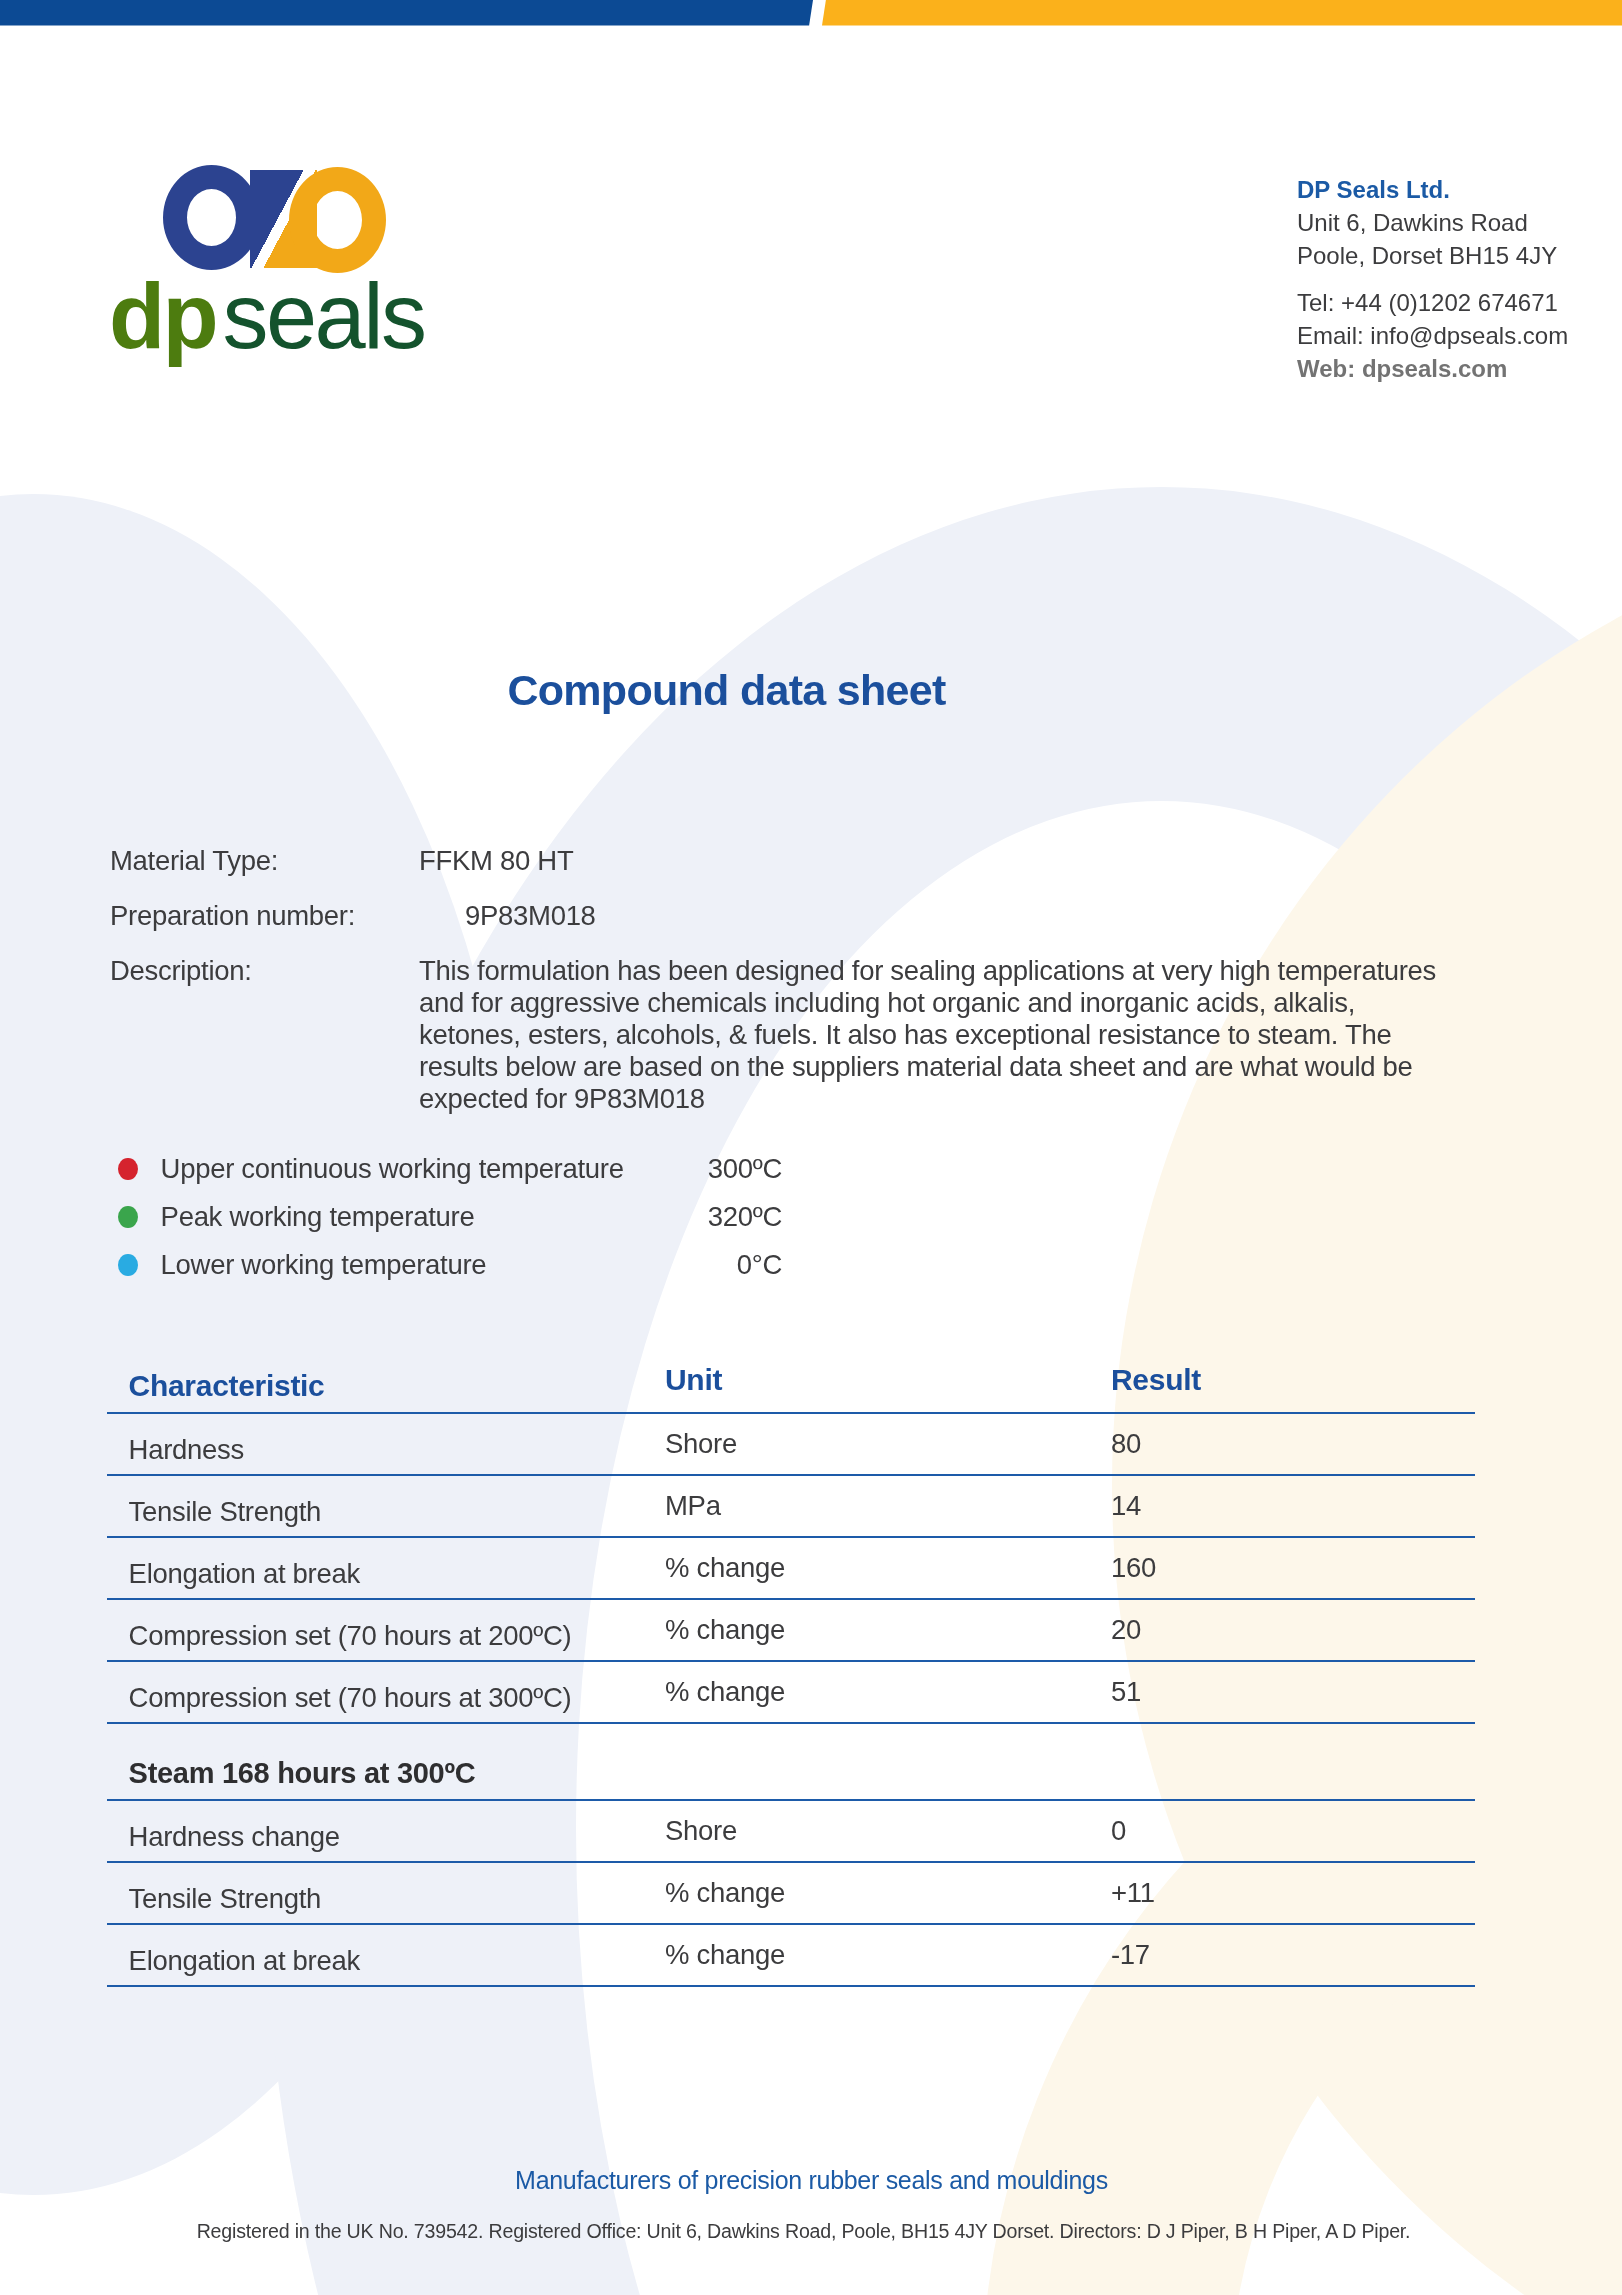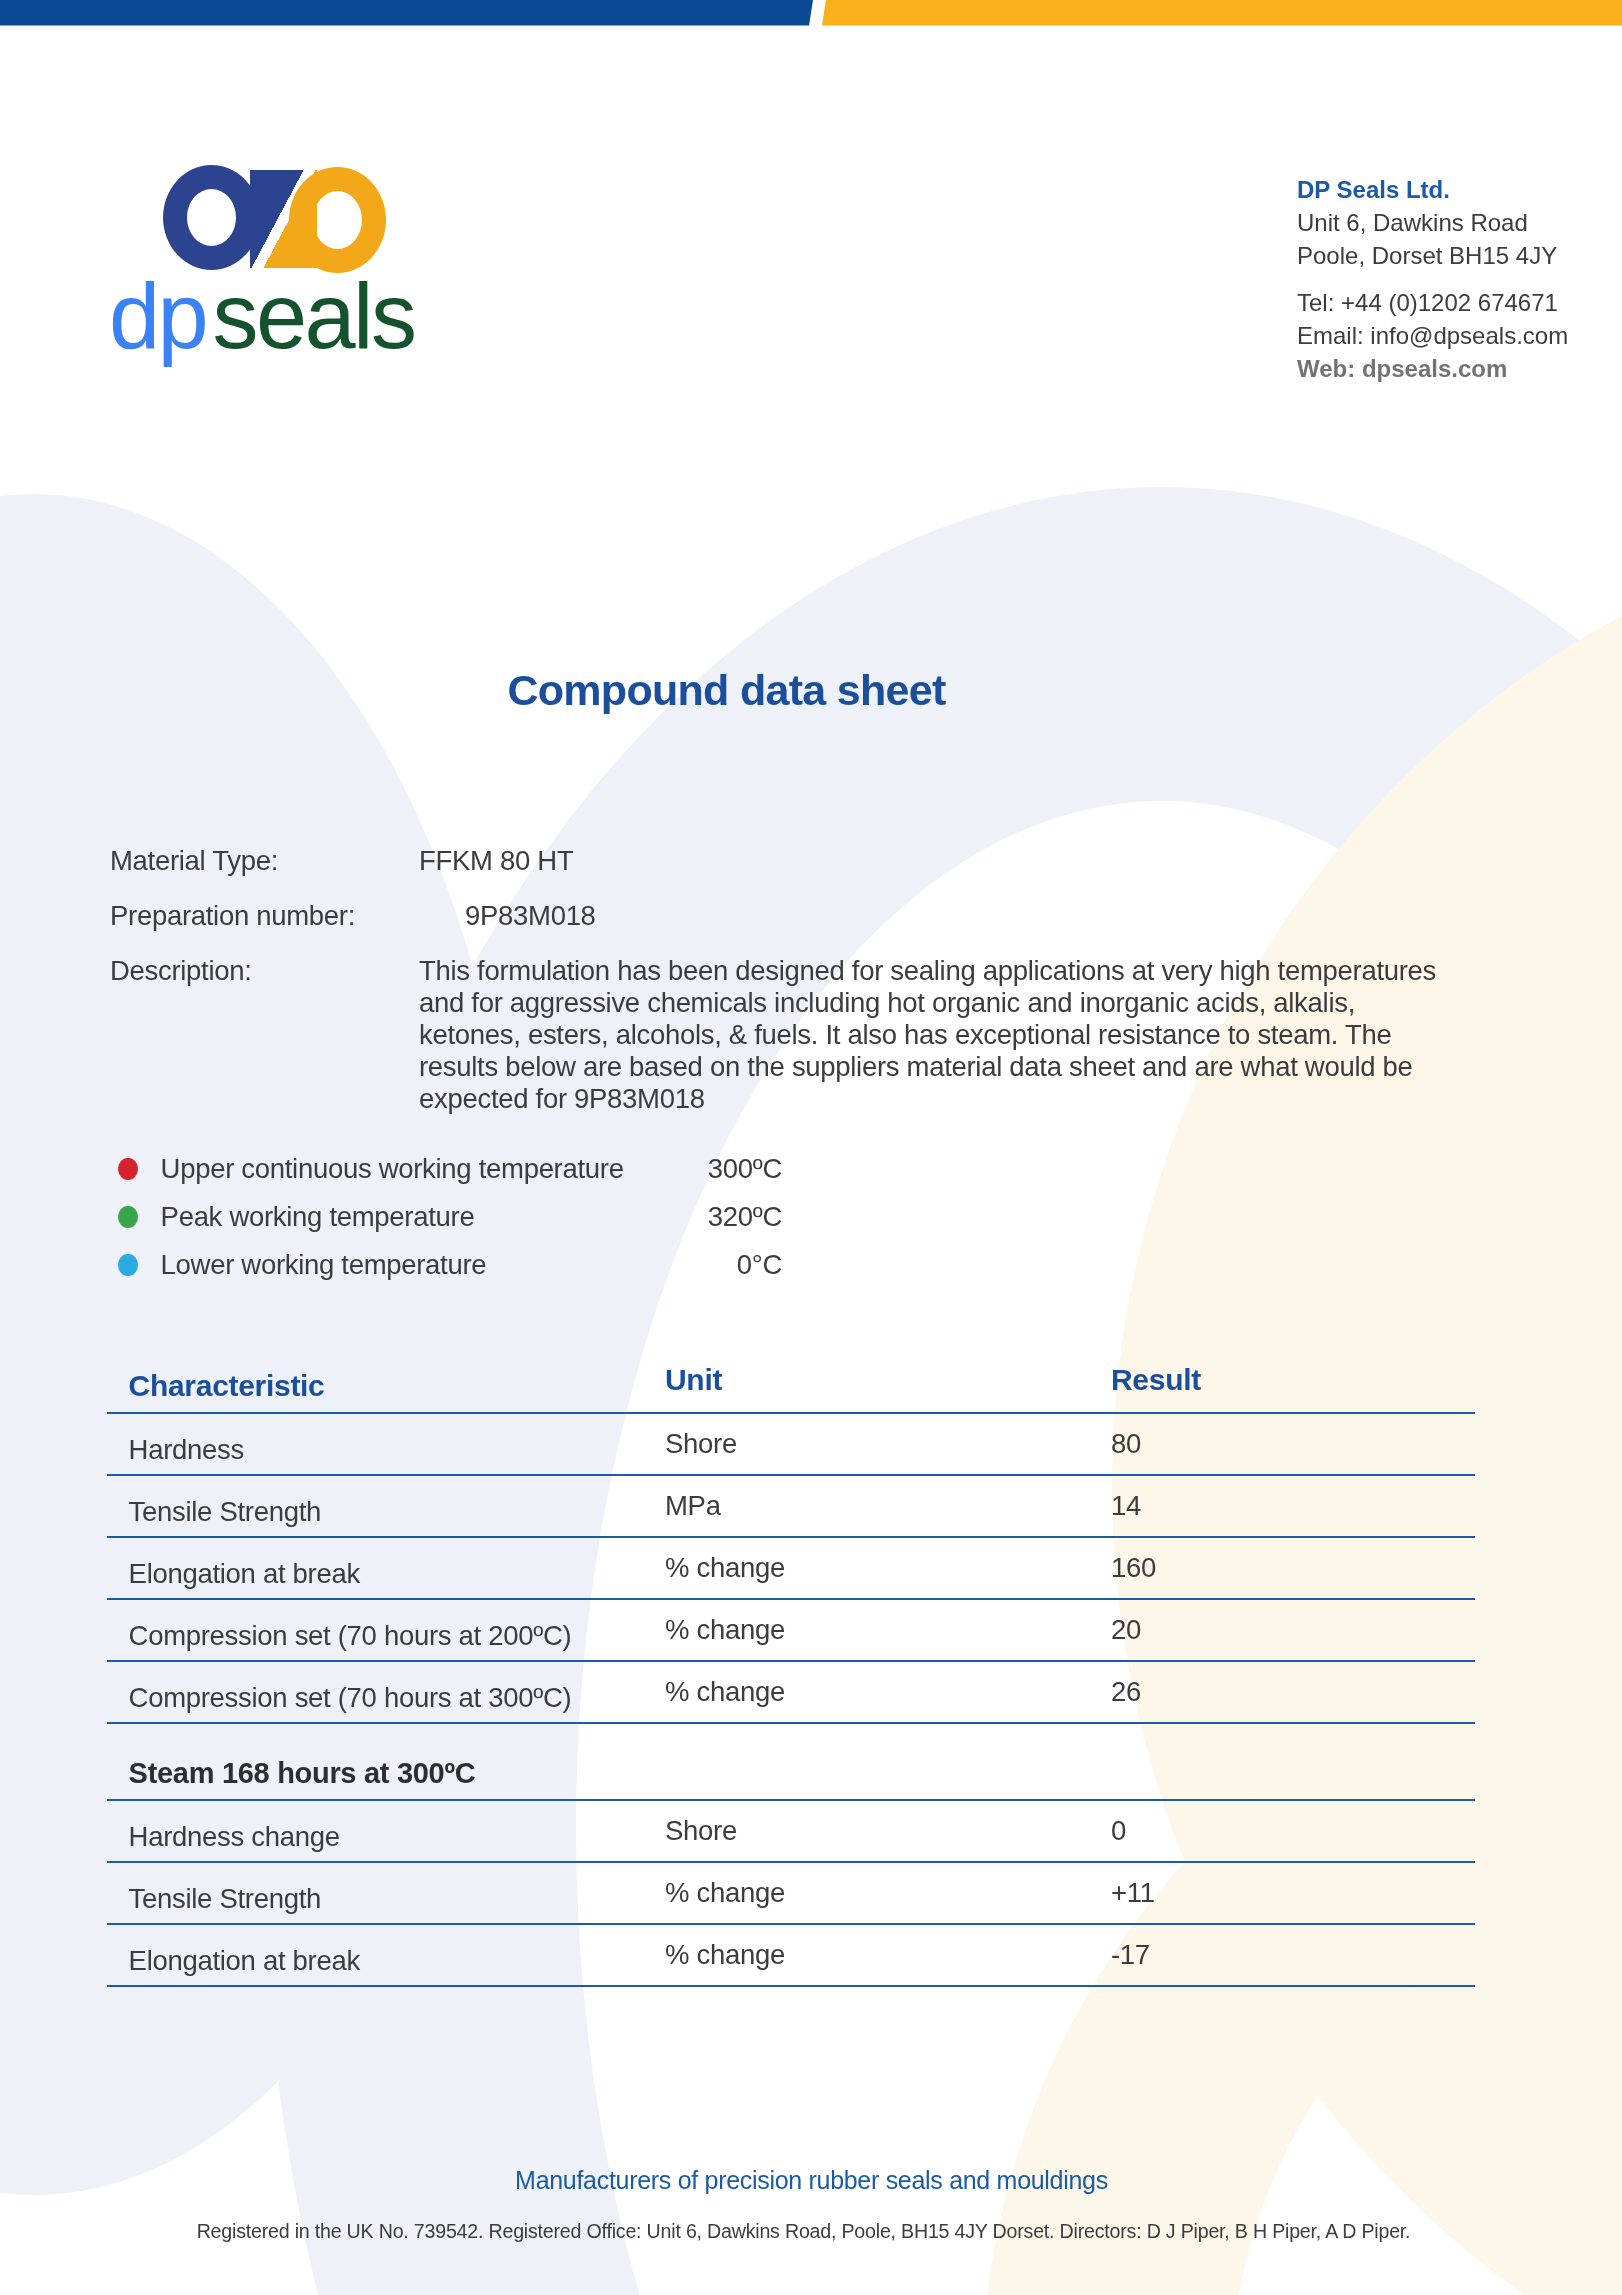--- a/index.html
+++ b/index.html
@@ -27,21 +27,21 @@
 
   
   .logo { position:absolute; left:105px; top:157px; width:366px; height:222px; }
   .ring { position:absolute; border-radius:50%; box-sizing:border-box; background:transparent; }
   .ring-blue { left:58px; top:7.9px; width:97px; height:105px; border:24px solid #2c4390;
                background:linear-gradient(180deg, rgba(255,255,255,0) 0%, rgba(255,255,255,0) 100%); }
   .ring-yellow { left:184px; top:9.8px; width:97px; height:106px; border:24px solid #f2a818; }
   .swoosh { position:absolute; left:145px; top:13px; width:67px; height:98px;
             background:linear-gradient(118deg, #2c4390 45%, #ffffff 45%, #ffffff 55%, #f2a818 55%); }
   .logo-text { position:absolute; left:3.9px; top:110px; font-size:92px; line-height:98px; letter-spacing:-2.6px; }
-  .logo-text .dp { font-weight:400; color:#3b82f6; }
+  .logo-text .dp { font-weight:700; color:#4d7c0f; }
   .logo-text .seals { font-weight:400; color:#14532d; margin-left:6.5px; }
 
   
   .contact { position:absolute; left:1297px; top:173px; font-size:24px; line-height:33px; color:#3c3c3e; }
   .contact div { white-space:nowrap; }
   .contact .company { font-weight:700; color:#1b5aa5; }
   .contact .tel { margin-top:14.4px; }
   .contact .web { font-weight:700; color:#737373; }
 
   
@@ -165,21 +165,21 @@
         <div>160</div>
       </div>
       <div class="trow">
         <div>Compression set (70 hours at 200ºC)</div>
         <div>% change</div>
         <div>20</div>
       </div>
       <div class="trow">
         <div>Compression set (70 hours at 300ºC)</div>
         <div>% change</div>
-        <div>26</div>
+        <div>51</div>
       </div>
 
       <div class="theading">Steam 168 hours at 300ºC</div>
 
       <div class="trow">
         <div>Hardness change</div>
         <div>Shore</div>
         <div>0</div>
       </div>
       <div class="trow">

